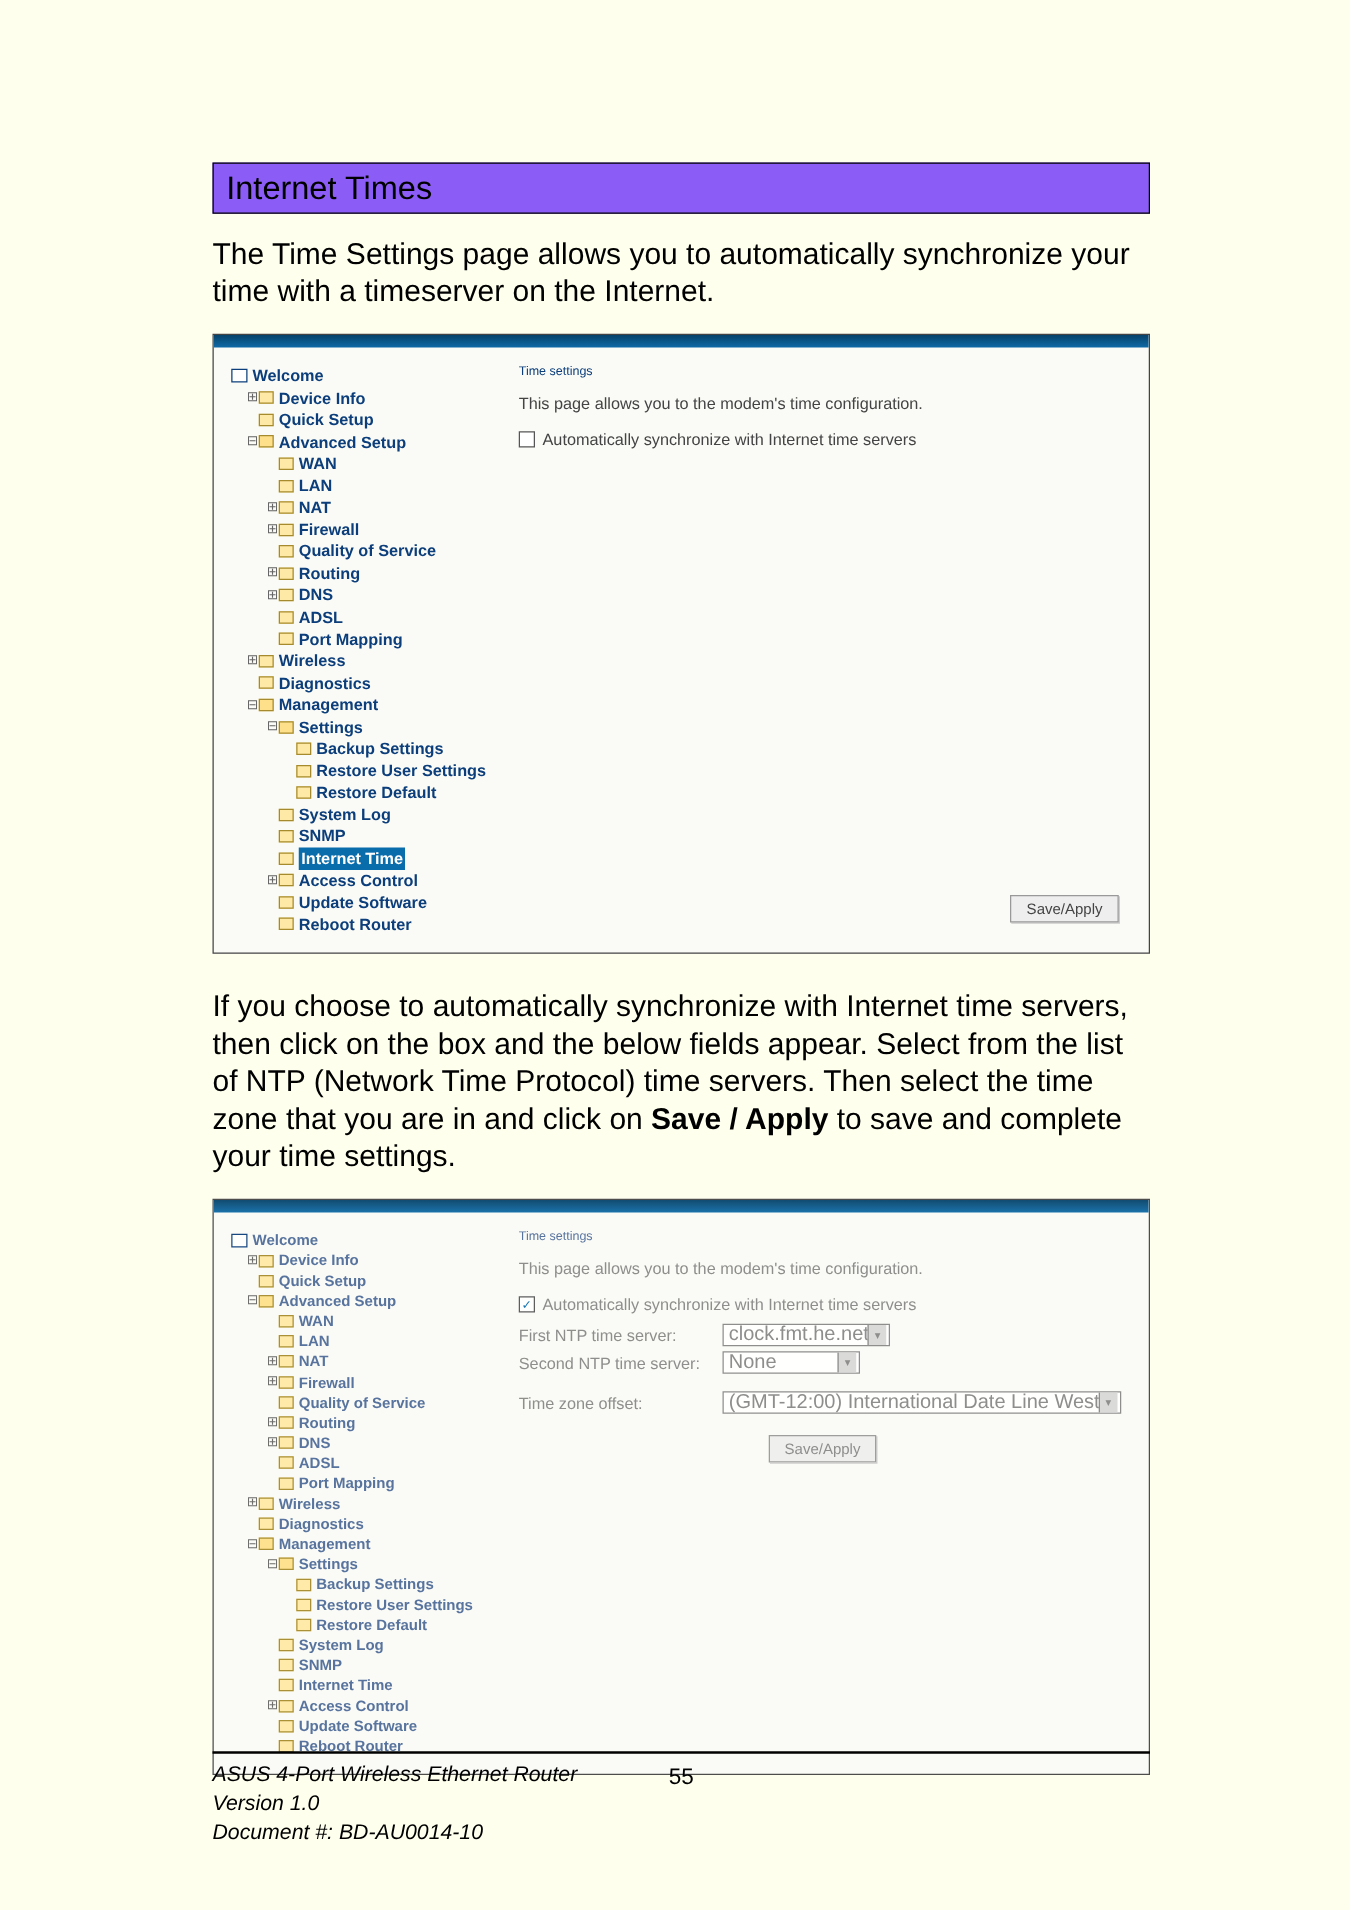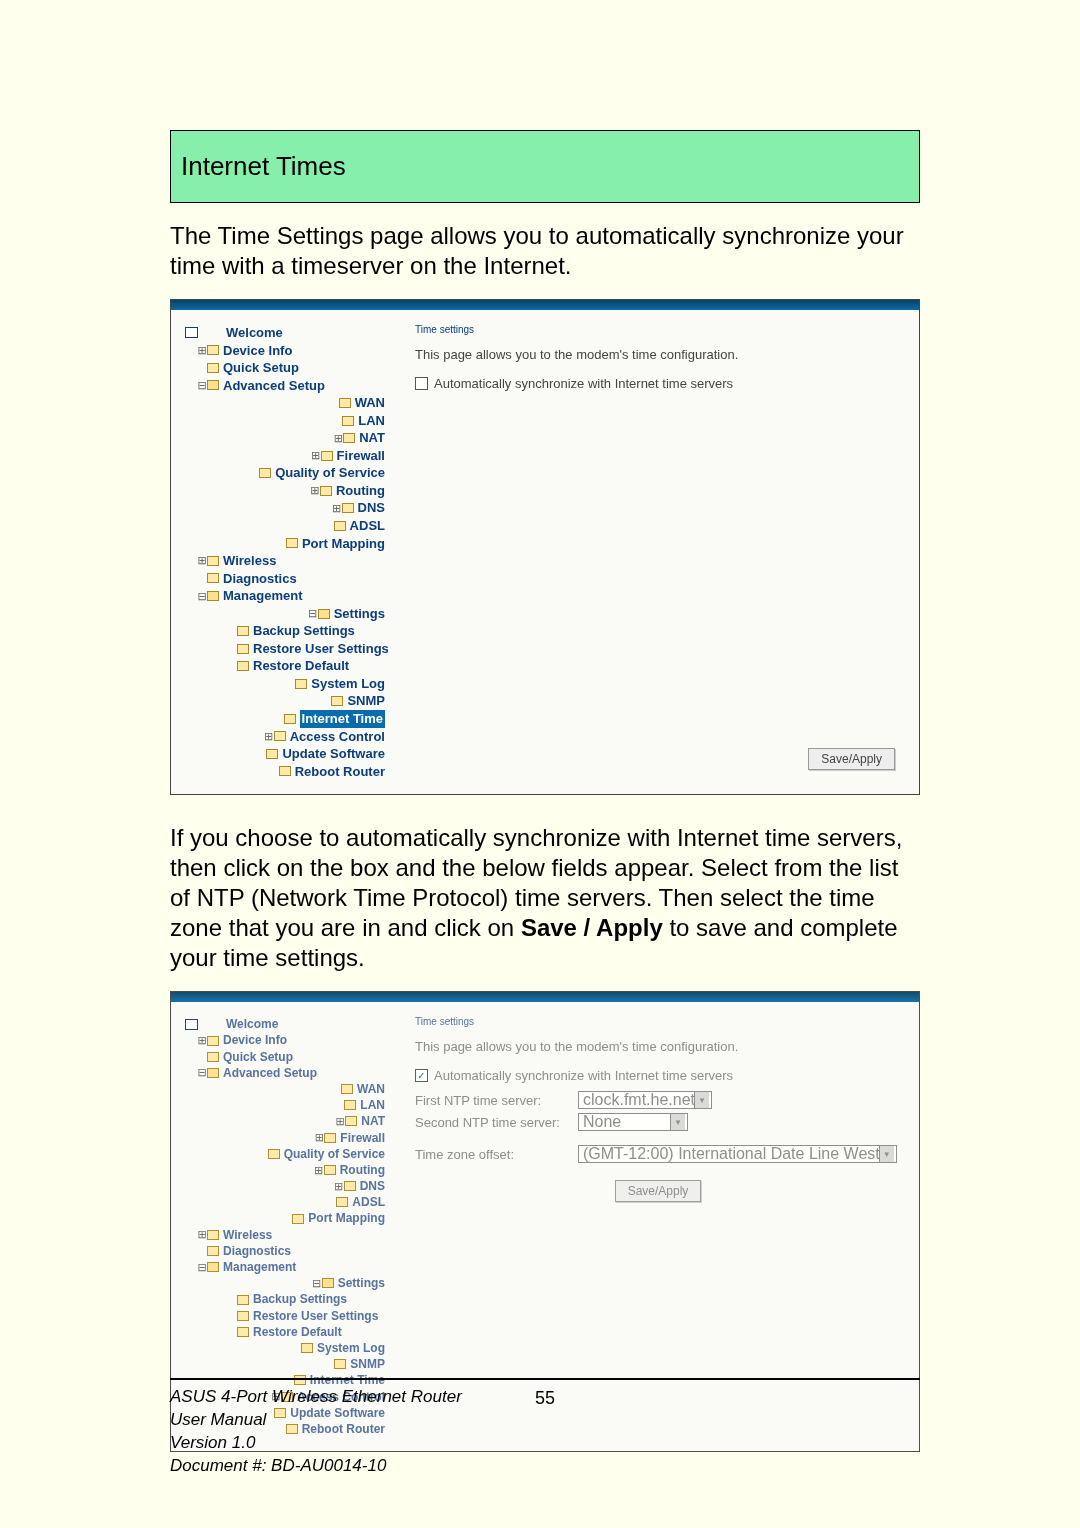--- a/index.html
+++ b/index.html
@@ -6,22 +6,22 @@
     body {
       width: 1080px;
       height: 1528px;
       background: #ffffee;
       font-family: Arial, Helvetica, sans-serif;
       position: relative;
       padding: 130px 160px 40px 170px;
     }
     .section-title-box {
       border: 1px solid #000;
-      background: #86efac;
-      padding: 20px 10px;
+      background: #8b5cf6;
+      padding: 4px 10px;
       margin-bottom: 18px;
     }
     .section-title { font-size: 26px; font-weight: normal; }
     .body-text {
       font-size: 24px;
       line-height: 1.25;
       margin-bottom: 18px;
     }
     .screenshot-box {
       border: 1px solid #444;
@@ -68,23 +68,23 @@
     .tree .toggle {
       display: inline-block;
       width: 10px;
       font-size: 11px;
       color: #666;
       text-align: center;
       flex-shrink: 0;
     }
     .tree .lbl { font-weight: bold; color: #0b3e7a; }
     .tree .selected { background: #0a6dab; color: #fff; padding: 0 2px; }
-    .ind-0 { padding-left: 0; gap: 24px; }
+    .ind-0 { padding-left: 0; }
     .ind-1 { padding-left: 12px; }
-    .ind-2 { padding-left: 28px; justify-content: flex-end; }
+    .ind-2 { padding-left: 28px; }
     .ind-3 { padding-left: 42px; }
     .content-pane {
       flex: 1;
       font-size: 13px;
       color: #444;
       position: relative;
       min-height: 320px;
     }
     .content-title { color: #0b3e7a; font-weight: normal; font-size: 10px; margin-bottom: 12px; }
     .content-text { margin-bottom: 14px; }
@@ -478,17 +478,16 @@
       <div style="text-align:center; margin-top:20px;">
         <span class="btn">Save/Apply</span>
       </div>
     </div>
   </div>
 </div>
 
 <div class="footer">
   <div class="footer-rule"></div>
   <div class="footer-text">ASUS 4-Port Wireless Ethernet Router</div>
-  <div class="footer-text">User Manual</div>
   <div class="footer-text">Version 1.0</div>
   <div class="footer-text">Document #:  BD-AU0014-10</div>
   <div class="footer-page">55</div>
 </div>
 
 </body></html>

